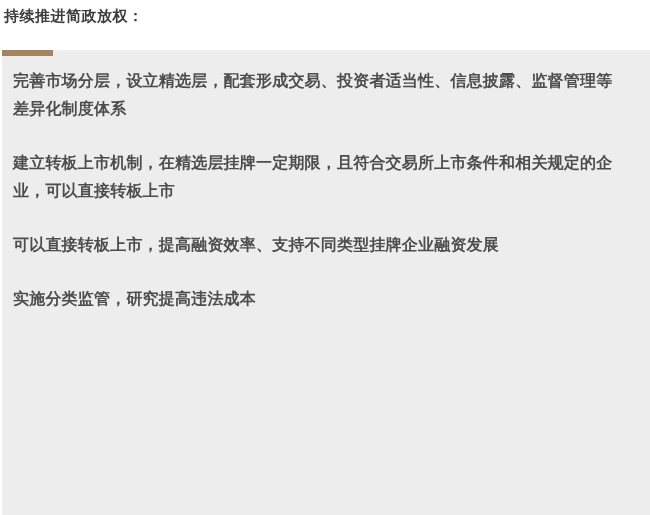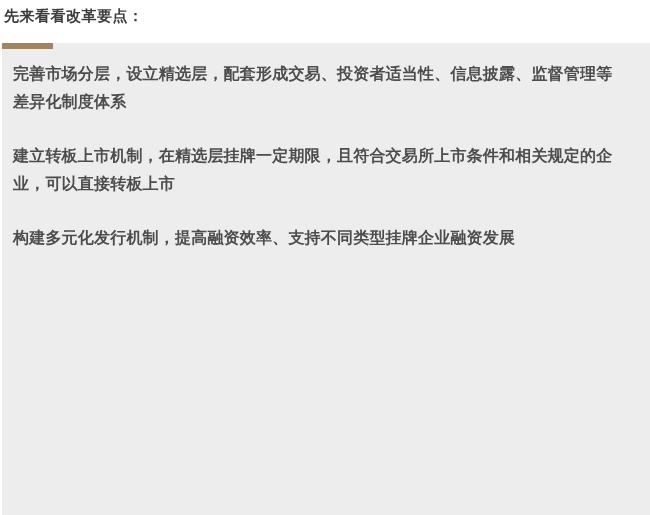--- a/index.html
+++ b/index.html
@@ -20,21 +20,21 @@
     top: 7px;
     font-size: 15px;
     font-weight: bold;
     color: #3c3c3c;
     letter-spacing: 0.5px;
     white-space: nowrap;
   }
   .quote-box {
     position: absolute;
     left: 2px;
-    top: 43px;
+    top: 50px;
     width: 648px;
     bottom: 0;
     background: #ededed;
     box-sizing: border-box;
     padding: 17px 25px 0 11px;
   }
   .accent-bar {
     position: absolute;
     left: 0;
     top: 0;
@@ -52,30 +52,31 @@
     color: #4d4d4d;
     line-height: 28px;
     letter-spacing: 0.2px;
     text-align: left;
   }
 </style>
 </head>
 <body>
 
 <div class="page">
-  <div class="heading">先来看看改革要点：</div>
+  <div class="heading">持续推进简政放权：</div>
 
   <div class="quote-box">
     <div class="accent-bar"></div>
     <div class="points">
 
         <p class="point">完善市场分层，设立精选层，配套形成交易、投资者适当性、信息披露、监督管理等差异化制度体系</p>
 
         <p class="point">建立转板上市机制，在精选层挂牌一定期限，且符合交易所上市条件和相关规定的企业，可以直接转板上市</p>
 
 
-        <p class="point">构建多元化发行机制，提高融资效率、支持不同类型挂牌企业融资发展</p>
+        <p class="point">可以直接转板上市，提高融资效率、支持不同类型挂牌企业融资发展</p>
 
 
+        <p class="point">实施分类监管，研究提高违法成本</p>
 
       </div>
   </div>
 </div>
 
 </body></html>

